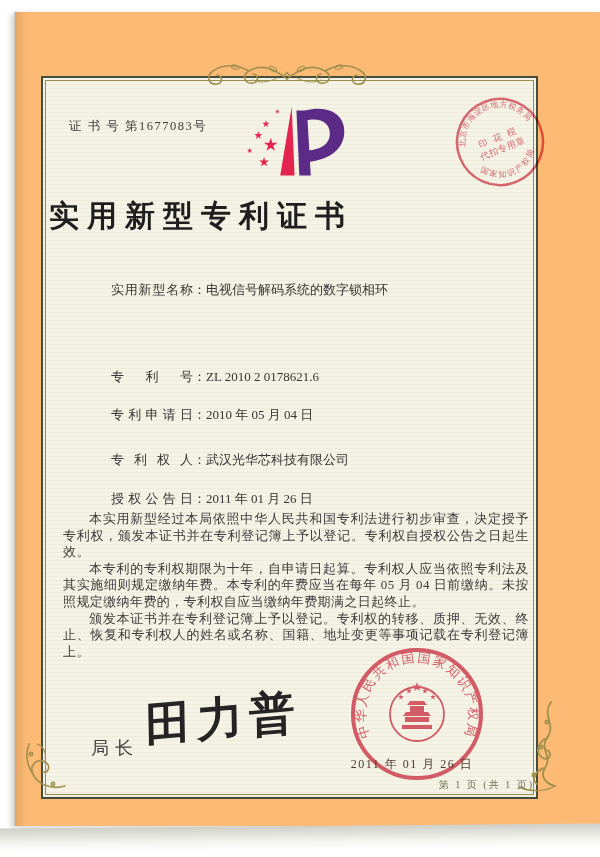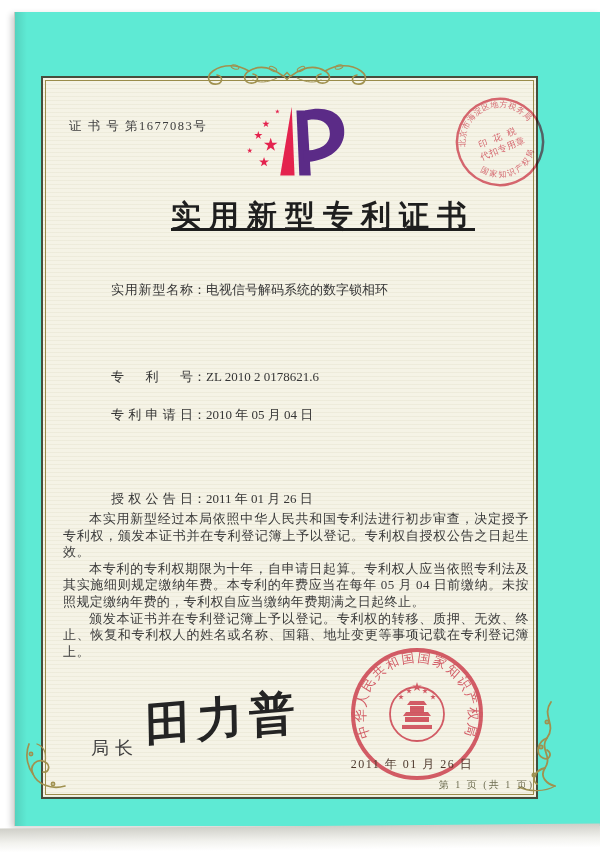--- a/index.html
+++ b/index.html
@@ -2,21 +2,21 @@
 <html><head>
 <meta charset="utf-8">
 <style>
   html,body{margin:0;padding:0;}
   body{
     width:600px;height:857px;position:relative;background:#ffffff;overflow:hidden;
     font-family:"Liberation Serif","DejaVu Serif",serif;color:#333;
   }
   .paper{
     position:absolute;left:14px;top:12px;width:586px;height:814px;
-    background:#5eead4;border-left:1px solid #c9c9c2;
+    background:#fdba74;border-left:1px solid #c9c9c2;
     box-shadow:-3px 2px 6px rgba(0,0,0,.18);
   }
   .paper::before{ 
     content:"";position:absolute;left:0;top:0;bottom:0;width:12px;
     background:linear-gradient(90deg,rgba(0,0,0,.10),rgba(0,0,0,0));
     pointer-events:none;
   }
   .bottom-curl{
     position:absolute;left:0;top:826px;width:600px;height:24px;
     background:linear-gradient(180deg,#cfcfc8,#f2f2ee 60%,#ffffff);
@@ -28,22 +28,22 @@
     background:
       repeating-linear-gradient(0deg,rgba(148,142,88,.08) 0,rgba(148,142,88,.08) 1px,transparent 1px,transparent 4px),
       #f5f3e6;
   }
   .frame::before{
     content:"";position:absolute;inset:2px;border:1px solid #9a8c4a;pointer-events:none;
   }
   .cert-no{position:absolute;left:54px;top:106px;font-size:12.5px;letter-spacing:1.5px;color:#3c3c3c;}
   .logo{position:absolute;left:229px;top:78px;width:124px;height:108px;}
   .title{
-    position:absolute;left:26px;top:184px;width:556px;text-align:center;
-    font-size:30px;font-weight:700;letter-spacing:8px;text-indent:8px;color:#1e1e1e;text-decoration:underline;
+    position:absolute;left:26px;top:184px;width:556px;
+    font-size:30px;font-weight:700;letter-spacing:8px;text-indent:8px;color:#1e1e1e;
   }
   .field{position:absolute;left:52px;font-size:13px;color:#353535;white-space:nowrap;}
   .field .lbl{display:inline-block;width:82px;text-align:justify;text-align-last:justify;vertical-align:bottom;margin-left:44px;}
   .f0{top:269px}.f1{top:312px}.f2{top:356px}.f3{top:394px}.f4{top:439px}.f5{top:478px}
   .paras{position:absolute;left:48px;top:499px;width:466px;font-size:13px;line-height:16.6px;
     letter-spacing:.4px;color:#3b3b3b;text-align:justify;}
   .paras p{margin:0;text-indent:2em;}
   .sig-title{position:absolute;left:76px;top:724px;font-size:18px;letter-spacing:6px;color:#3f3f3f;}
   .sig-name{
     position:absolute;left:130px;top:676px;font-size:46px;font-weight:600;color:#242424;
@@ -127,20 +127,23 @@
   <div class="title">实用新型专利证书</div>
 
   <div class="field f0">
     <span class="lbl">实用新型名称</span><span>：</span><span>电视信号解码系统的数字锁相环</span>
   </div>
   <div class="field f2">
     <span class="lbl">专利号</span><span>：</span><span>ZL 2010 2 0178621.6</span>
   </div>
   <div class="field f3">
     <span class="lbl">专利申请日</span><span>：</span><span>2010 年 05 月 04 日</span>
+  </div>
+  <div class="field f4">
+    <span class="lbl">专利权人</span><span>：</span><span>武汉光华芯科技有限公司</span>
   </div>
   <div class="field f5">
     <span class="lbl">授权公告日</span><span>：</span><span>2011 年 01 月 26 日</span>
   </div>
 
   <div class="paras">
     <p>本实用新型经过本局依照中华人民共和国专利法进行初步审查，决定授予专利权，颁发本证书并在专利登记簿上予以登记。专利权自授权公告之日起生效。</p>
     <p>本专利的专利权期限为十年，自申请日起算。专利权人应当依照专利法及其实施细则规定缴纳年费。本专利的年费应当在每年 05 月 04 日前缴纳。未按照规定缴纳年费的，专利权自应当缴纳年费期满之日起终止。</p>
     <p>颁发本证书并在专利登记簿上予以登记。专利权的转移、质押、无效、终止、恢复和专利权人的姓名或名称、国籍、地址变更等事项记载在专利登记簿上。</p>
   </div>

